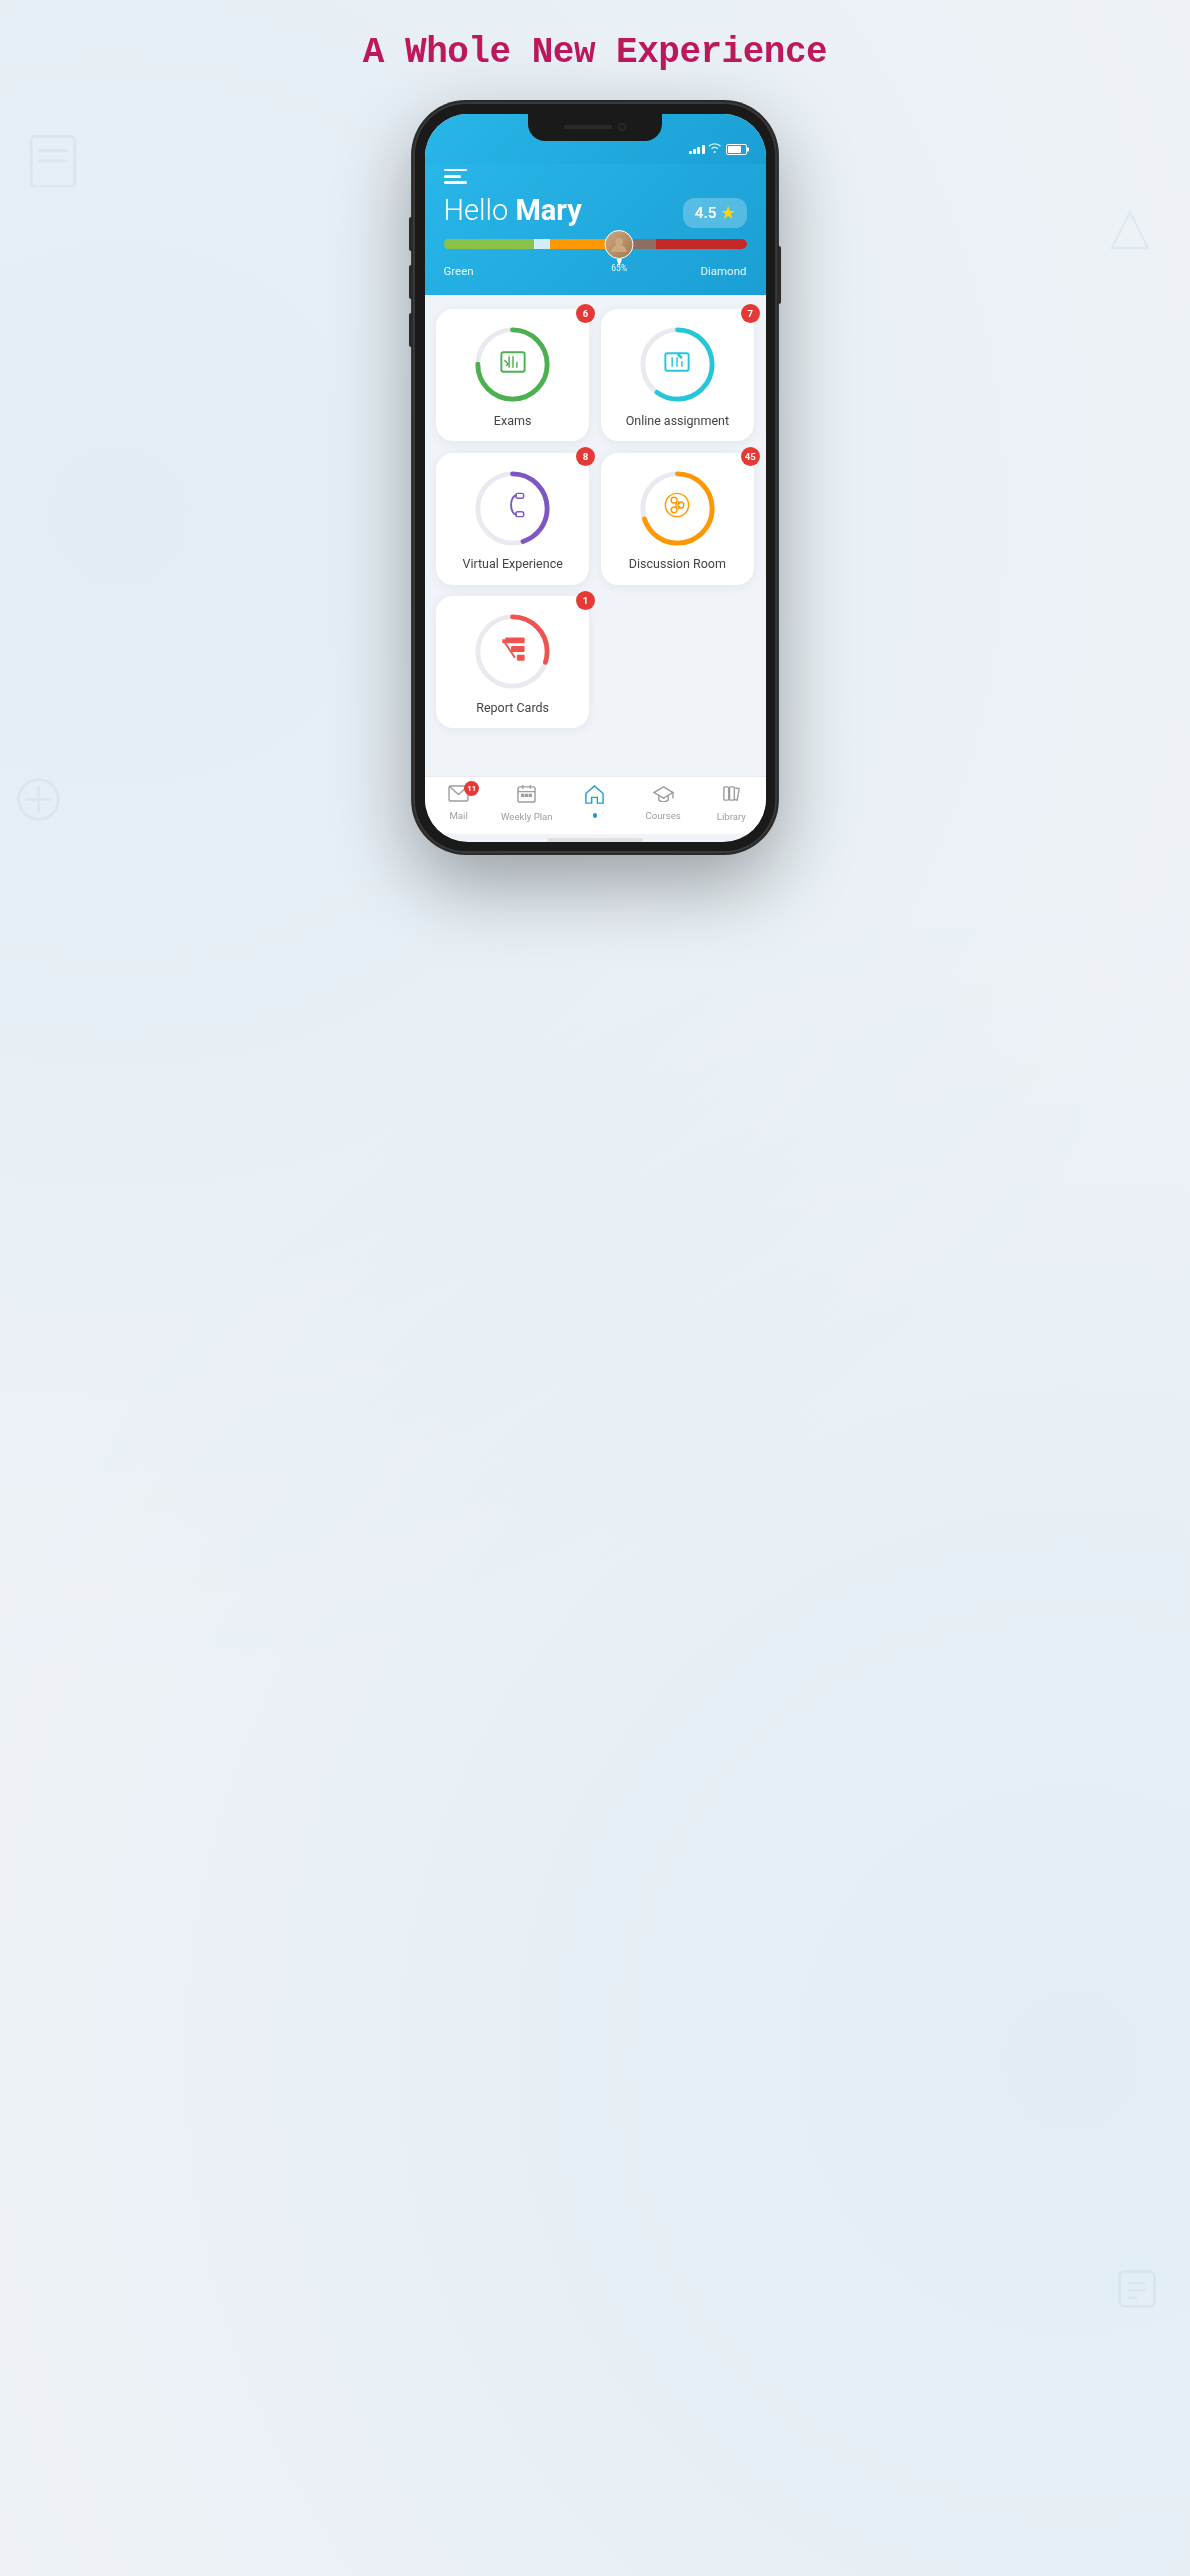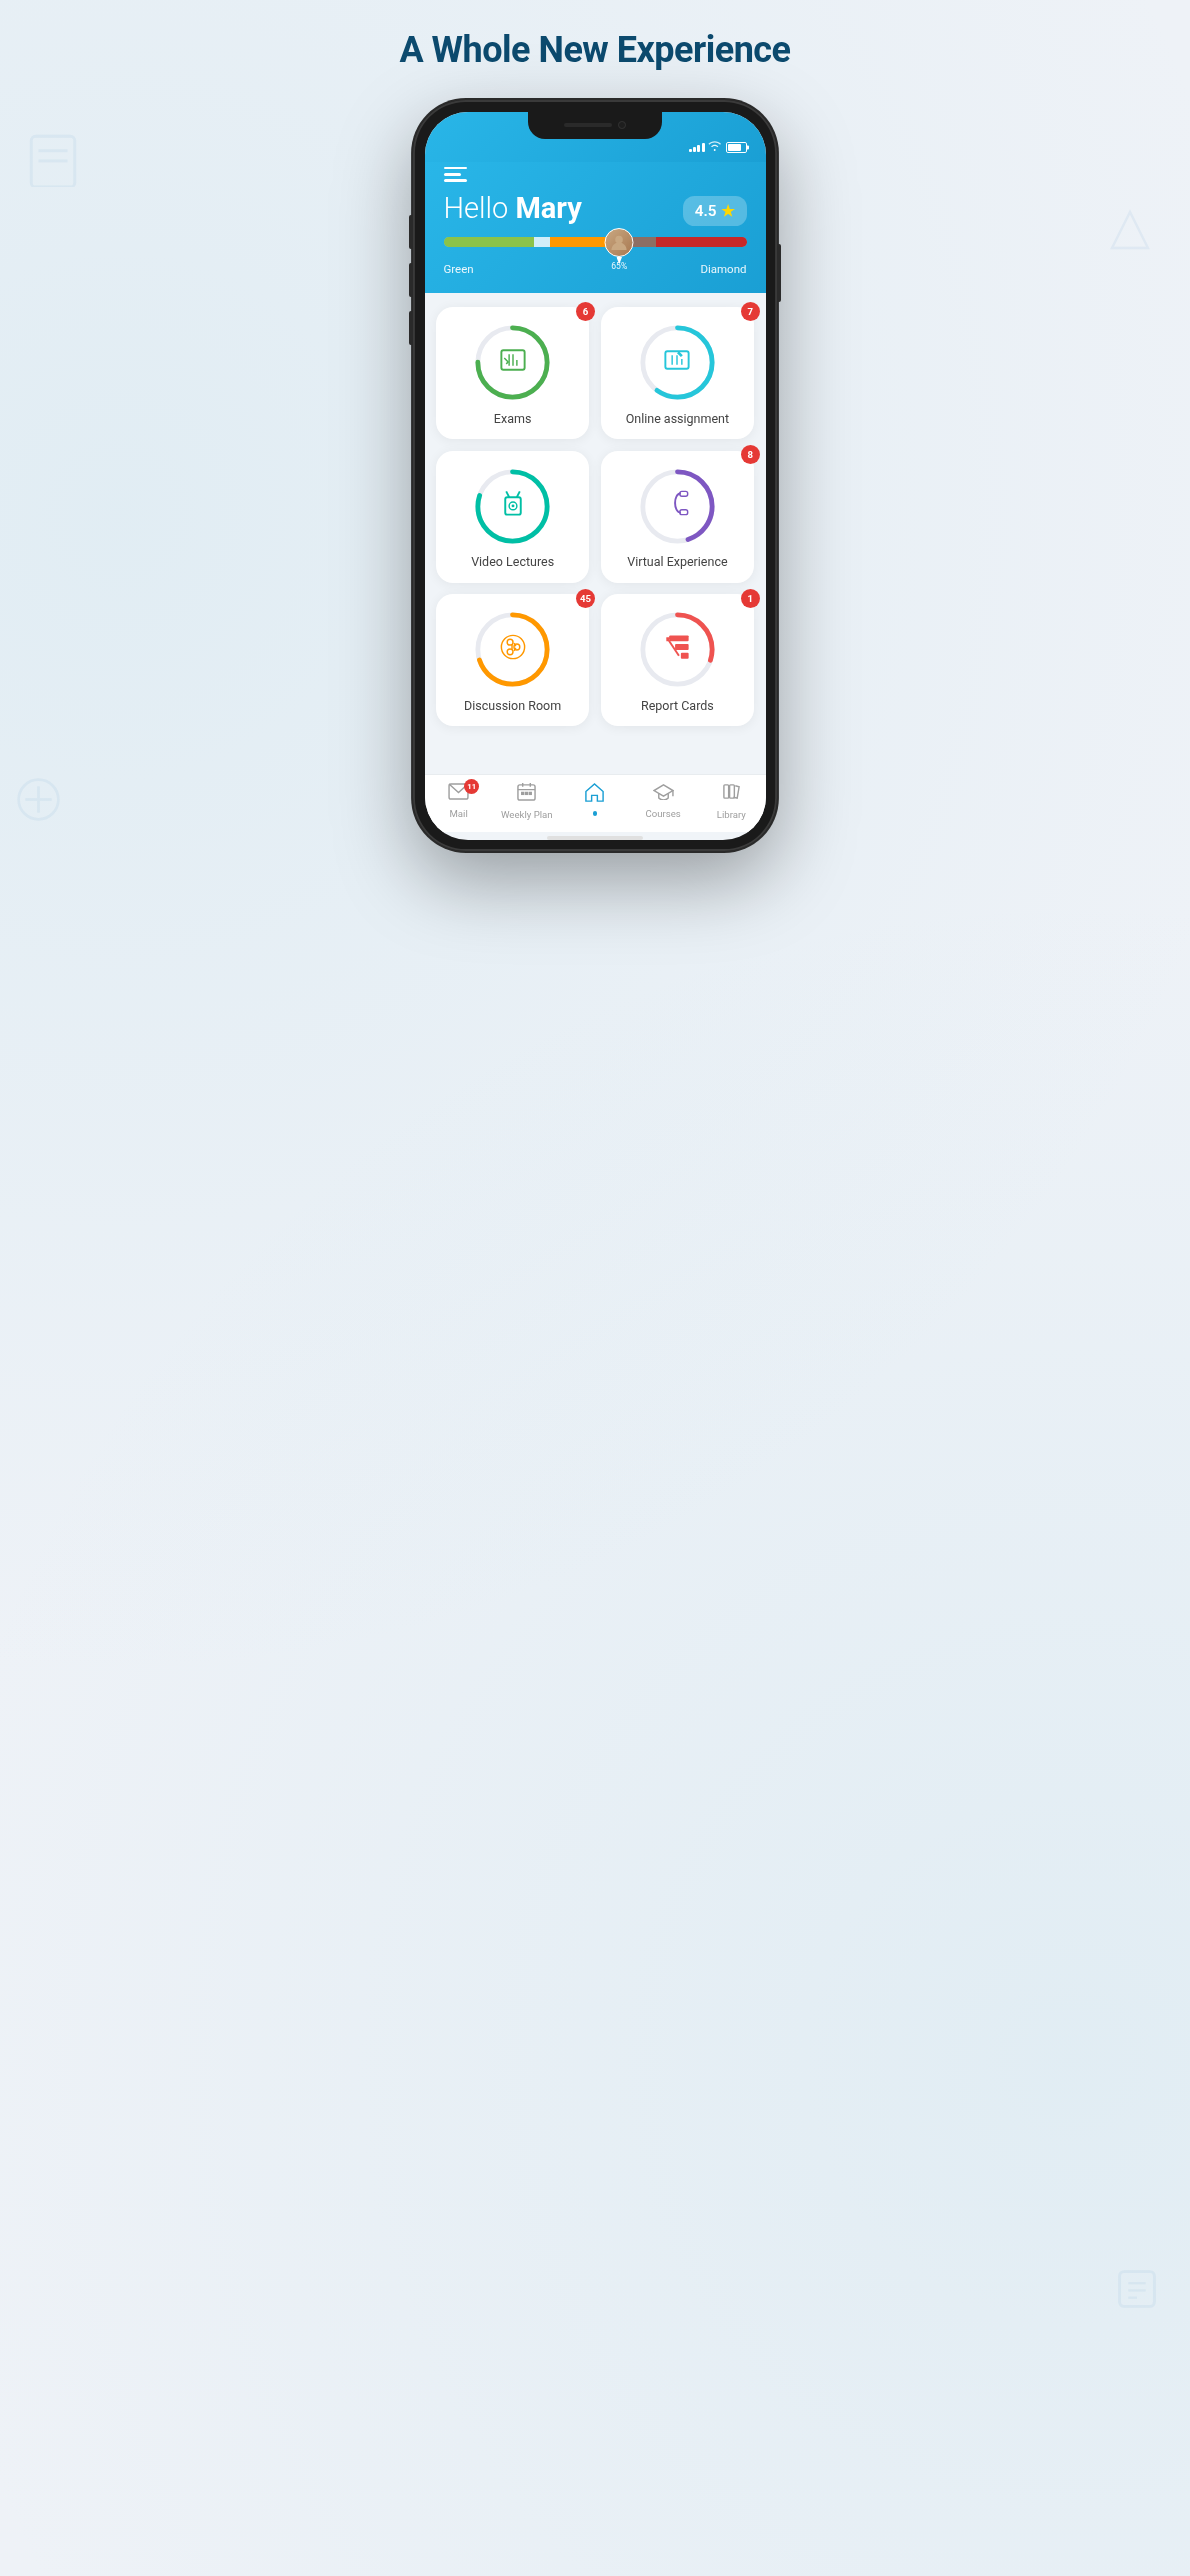--- a/index.html
+++ b/index.html
@@ -34,21 +34,22 @@
     .page-heading {
       font-size: 36px;
       font-weight: 300;
       color: #1a5f7a;
       margin-bottom: 29px;
       text-align: center;
       letter-spacing: -0.5px;
     }
     .page-heading span {
       font-weight: 700;
-      color: #0c4a6e;
+      color: #be185d;
+      font-family: Liberation Mono, monospace;
     }
 
     
     .phone-frame {
       width: 364px;
       background: #1a1a1a;
       border-radius: 53px;
       padding: 11.5px;
       box-shadow: 
         0 0 0 1.9px #2a2a2a,
@@ -570,39 +571,20 @@
         <svg width="31" height="31" viewBox="0 0 32 32" fill="none">
       <rect x="7" y="4" width="18" height="24" rx="2" stroke="#26c6da" stroke-width="2" fill="none"></rect>
       <line x1="11" y1="11" x2="21" y2="11" stroke="#26c6da" stroke-width="1.5"></line>
       <line x1="11" y1="16" x2="21" y2="16" stroke="#26c6da" stroke-width="1.5"></line>
       <line x1="11" y1="21" x2="17" y2="21" stroke="#26c6da" stroke-width="1.5"></line>
       <path d="M19 20 L23 16 L25 18 L21 22 Z" fill="#26c6da"></path>
     </svg>
       </div>
     </div>
     <div class="card-label">Online assignment</div>
-  </div>
-          <div class="feature-card">
-
-    <div class="circle-progress">
-      <svg width="77" height="77" viewBox="0 0 80 80">
-        <circle cx="40" cy="40" r="36" stroke="#e8eaf0" stroke-width="5" fill="none"></circle>
-        <circle cx="40" cy="40" r="36" stroke="#00bfa5" stroke-width="5" fill="none" stroke-dasharray="226.1946710584651" stroke-dashoffset="45.23893421169302" stroke-linecap="round"></circle>
-      </svg>
-      <div class="circle-inner-icon">
-        <svg width="31" height="31" viewBox="0 0 32 32" fill="none">
-      <rect x="4" y="8" width="18" height="16" rx="2" stroke="#00bfa5" stroke-width="2" fill="none"></rect>
-      <circle cx="13" cy="16" r="4" stroke="#00bfa5" stroke-width="1.5" fill="none"></circle>
-      <circle cx="13" cy="16" r="1.5" fill="#00bfa5"></circle>
-      <line x1="22" y1="12" x2="28" y2="9" stroke="#00bfa5" stroke-width="2"></line>
-      <line x1="22" y1="20" x2="28" y2="23" stroke="#00bfa5" stroke-width="2"></line>
-    </svg>
-      </div>
-    </div>
-    <div class="card-label">Video Lectures</div>
   </div>
           <div class="feature-card">
     <div class="badge">8</div>
     <div class="circle-progress">
       <svg width="77" height="77" viewBox="0 0 80 80">
         <circle cx="40" cy="40" r="36" stroke="#e8eaf0" stroke-width="5" fill="none"></circle>
         <circle cx="40" cy="40" r="36" stroke="#7e57c2" stroke-width="5" fill="none" stroke-dasharray="226.1946710584651" stroke-dashoffset="124.4070690821558" stroke-linecap="round"></circle>
       </svg>
       <div class="circle-inner-icon">
         <svg width="31" height="31" viewBox="0 0 32 32" fill="none">

